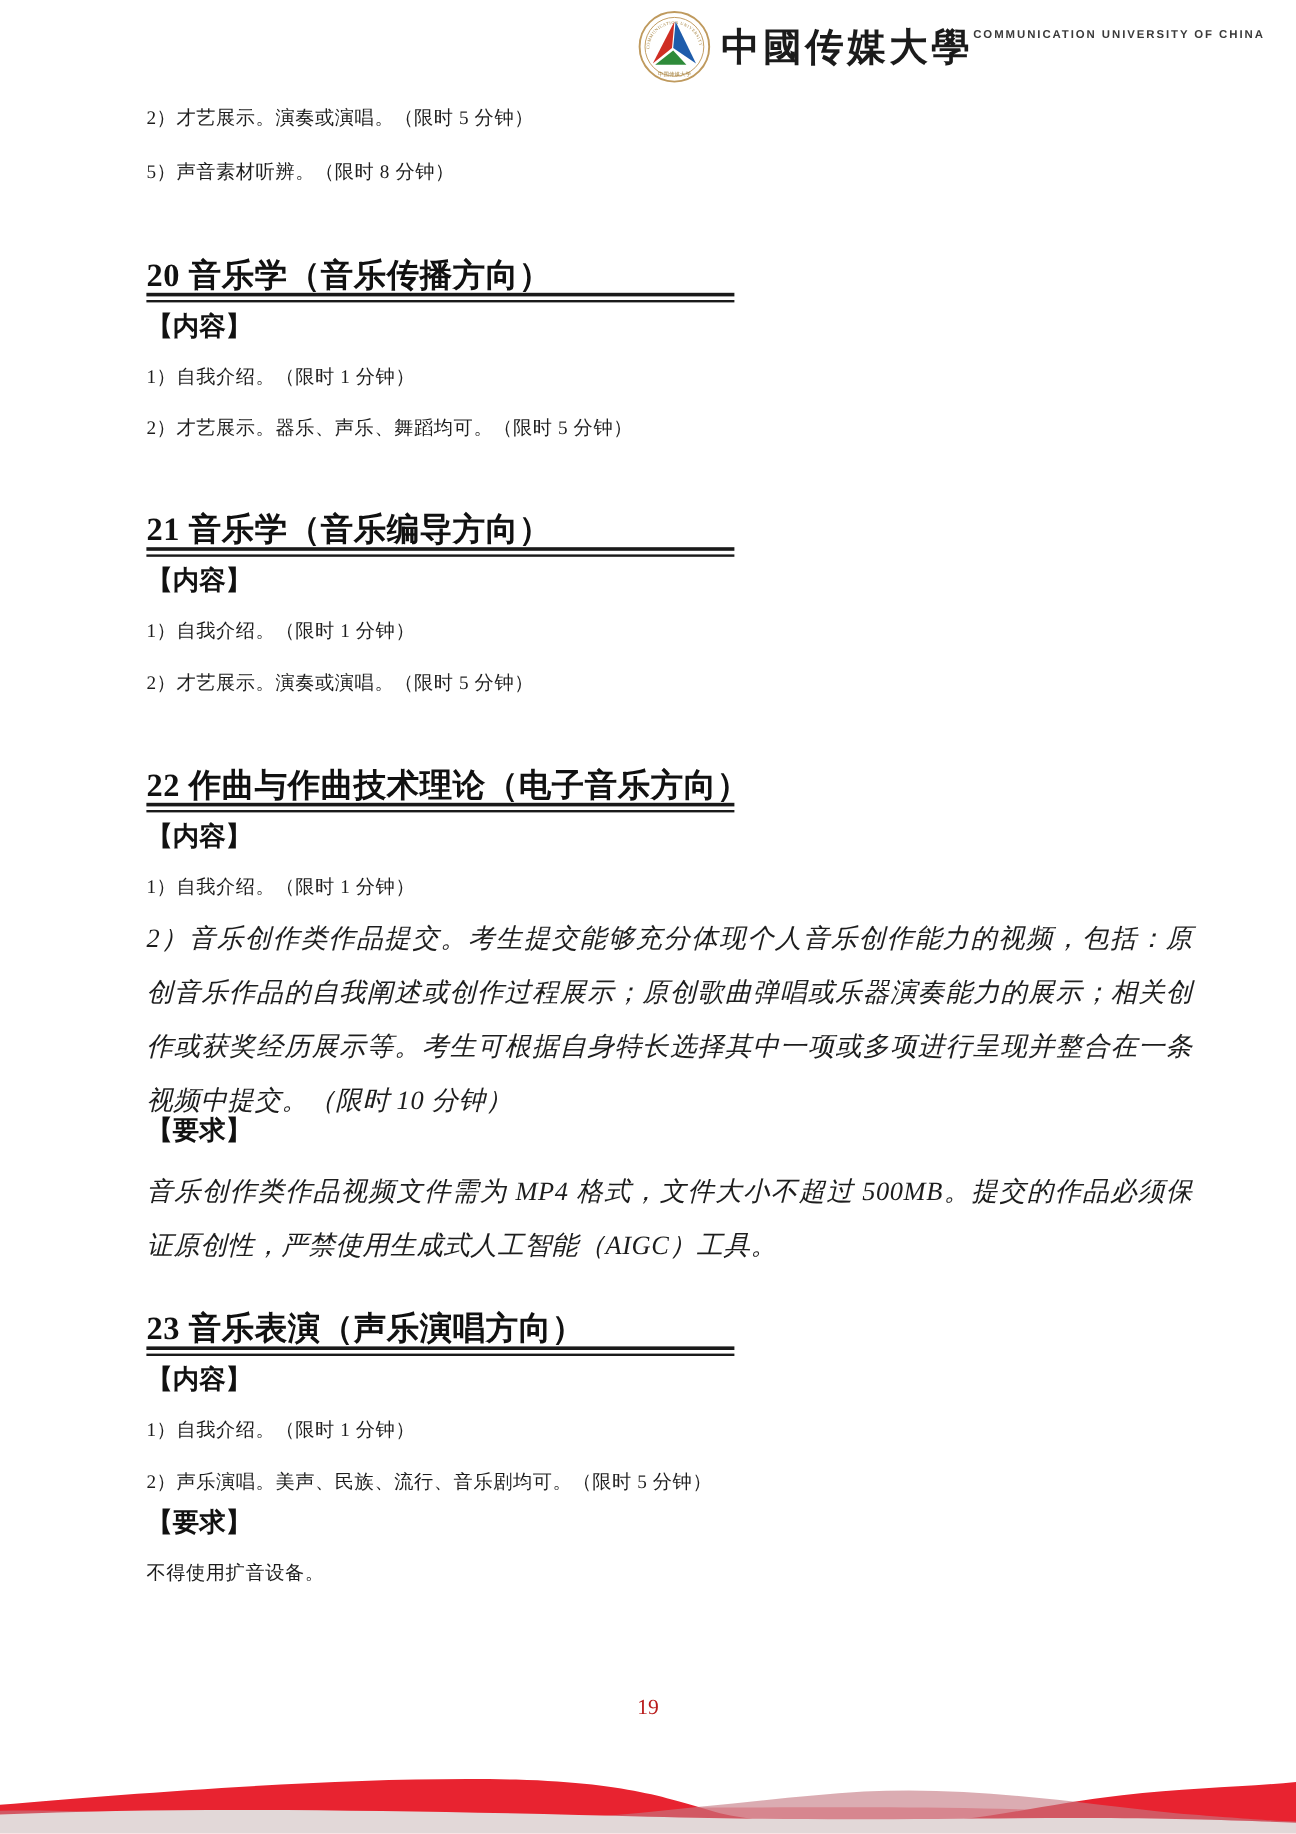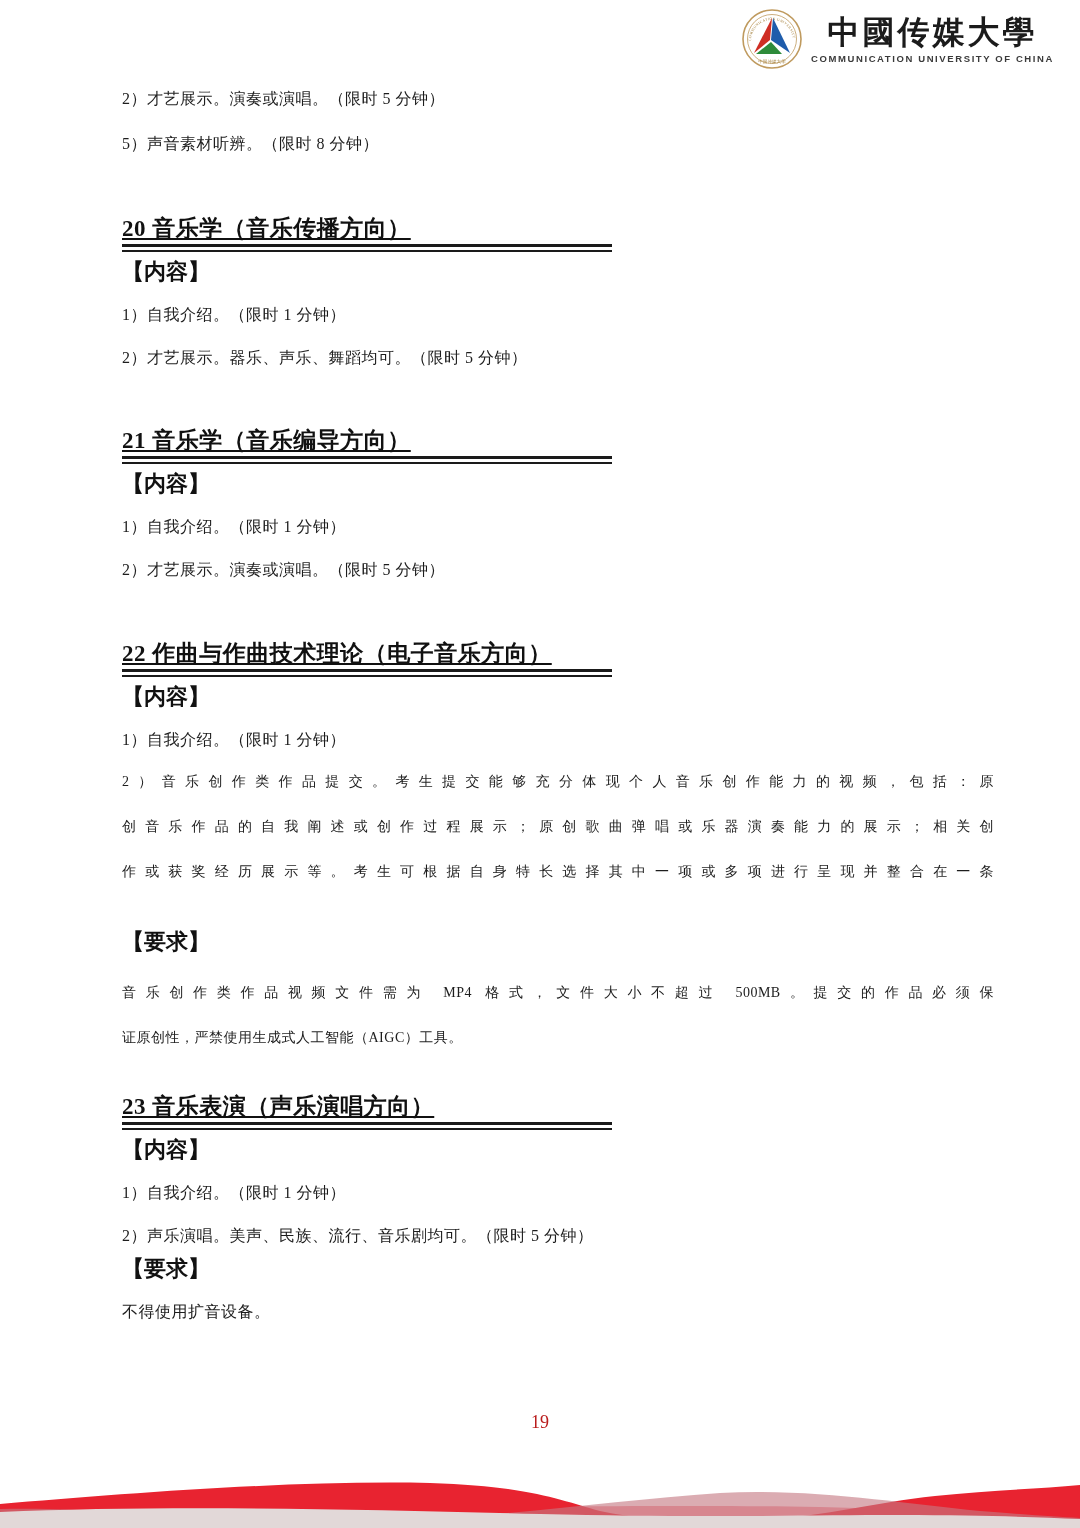--- a/index.html
+++ b/index.html
@@ -9,56 +9,57 @@
     background:#ffffff;
     overflow:hidden;
     font-family:"Liberation Serif","DejaVu Serif",serif;
     color:#1d1d1d;
   }
   
   .logo-wrap{
     position:absolute;top:8px;right:26px;
     display:flex;align-items:center;gap:8px;
   }
-  .logo-text-col{display:flex;flex-direction:column;align-items:center;}
+  .logo-text-col{display:flex;flex-direction:row;}
   .cn-name{
     font-size:32px;font-weight:bold;color:#1b1b1b;
     letter-spacing:3px;line-height:36px;
     font-family:"Liberation Serif","DejaVu Serif",serif;
   }
   .en-name{
     font-size:9.5px;color:#3a3a3a;letter-spacing:1.6px;
     margin-top:3px;white-space:nowrap;
     font-family:"Liberation Sans","DejaVu Sans",sans-serif;
     font-weight:bold;
   }
   
   .line{
     position:absolute;left:122px;
     font-size:16px;line-height:30px;white-space:nowrap;
     letter-spacing:0.5px;
   }
   .sec-title{
     position:absolute;left:122px;
-    font-size:23px;font-weight:bold;line-height:30px;
-    white-space:nowrap;letter-spacing:0.5px;color:#111;text-decoration:underline;
+    font-size:27px;font-weight:bold;line-height:30px;
+    white-space:nowrap;letter-spacing:0.5px;color:#111;
   }
   .rule{
     position:absolute;left:122px;width:490px;height:3px;
     border-top:3px solid #1a1a1a;border-bottom:2px solid #1a1a1a;
   }
   .label{
     position:absolute;left:122px;
     font-size:22px;font-weight:bold;line-height:30px;
     white-space:nowrap;color:#111;
   }
   .para-line{
     position:absolute;left:122px;width:872px;
-    font-size:14px;line-height:30px;letter-spacing:0.5px;
+    font-size:22px;line-height:30px;letter-spacing:0.5px;
     text-align:justify;
+    font-style:italic;
   }
   .jfull{text-align-last:justify;}
   .page-num{
     position:absolute;left:0;top:1412px;width:100%;
     text-align:center;font-size:18px;color:#b91c1c;
   }
   .footer-waves{position:absolute;left:0;bottom:0;width:1080px;height:65px;}
 </style>
 </head>
 <body>
@@ -101,20 +102,21 @@
   <div class="line" style="top:512px;">1）自我介绍。（限时 1 分钟）</div>
   <div class="line" style="top:555px;">2）才艺展示。演奏或演唱。（限时 5 分钟）</div>
 
   <div class="sec-title" style="top:639px;">22 作曲与作曲技术理论（电子音乐方向）</div>
   <div class="rule" style="top:669px;"></div>
   <div class="label" style="top:682px;">【内容】</div>
   <div class="line" style="top:725px;">1）自我介绍。（限时 1 分钟）</div>
   <div class="para-line jfull" style="top:767px;">2）音乐创作类作品提交。考生提交能够充分体现个人音乐创作能力的视频，包括：原</div>
   <div class="para-line jfull" style="top:857px;">作或获奖经历展示等。考生可根据自身特长选择其中一项或多项进行呈现并整合在一条</div>
   <div class="para-line jfull" style="top:812px;">创音乐作品的自我阐述或创作过程展示；原创歌曲弹唱或乐器演奏能力的展示；相关创</div>
+  <div class="para-line" style="top:902px;">视频中提交。（限时 10 分钟）</div>
   <div class="label" style="top:927px;">【要求】</div>
   <div class="para-line jfull" style="top:978px;">音乐创作类作品视频文件需为 MP4 格式，文件大小不超过 500MB。提交的作品必须保</div>
   <div class="para-line" style="top:1023px;">证原创性，严禁使用生成式人工智能（AIGC）工具。</div>
 
   <div class="sec-title" style="top:1092px;">23 音乐表演（声乐演唱方向）</div>
   <div class="rule" style="top:1122px;"></div>
   <div class="label" style="top:1135px;">【内容】</div>
   <div class="line" style="top:1178px;">1）自我介绍。（限时 1 分钟）</div>
   <div class="line" style="top:1221px;">2）声乐演唱。美声、民族、流行、音乐剧均可。（限时 5 分钟）</div>
   <div class="label" style="top:1254px;">【要求】</div>

